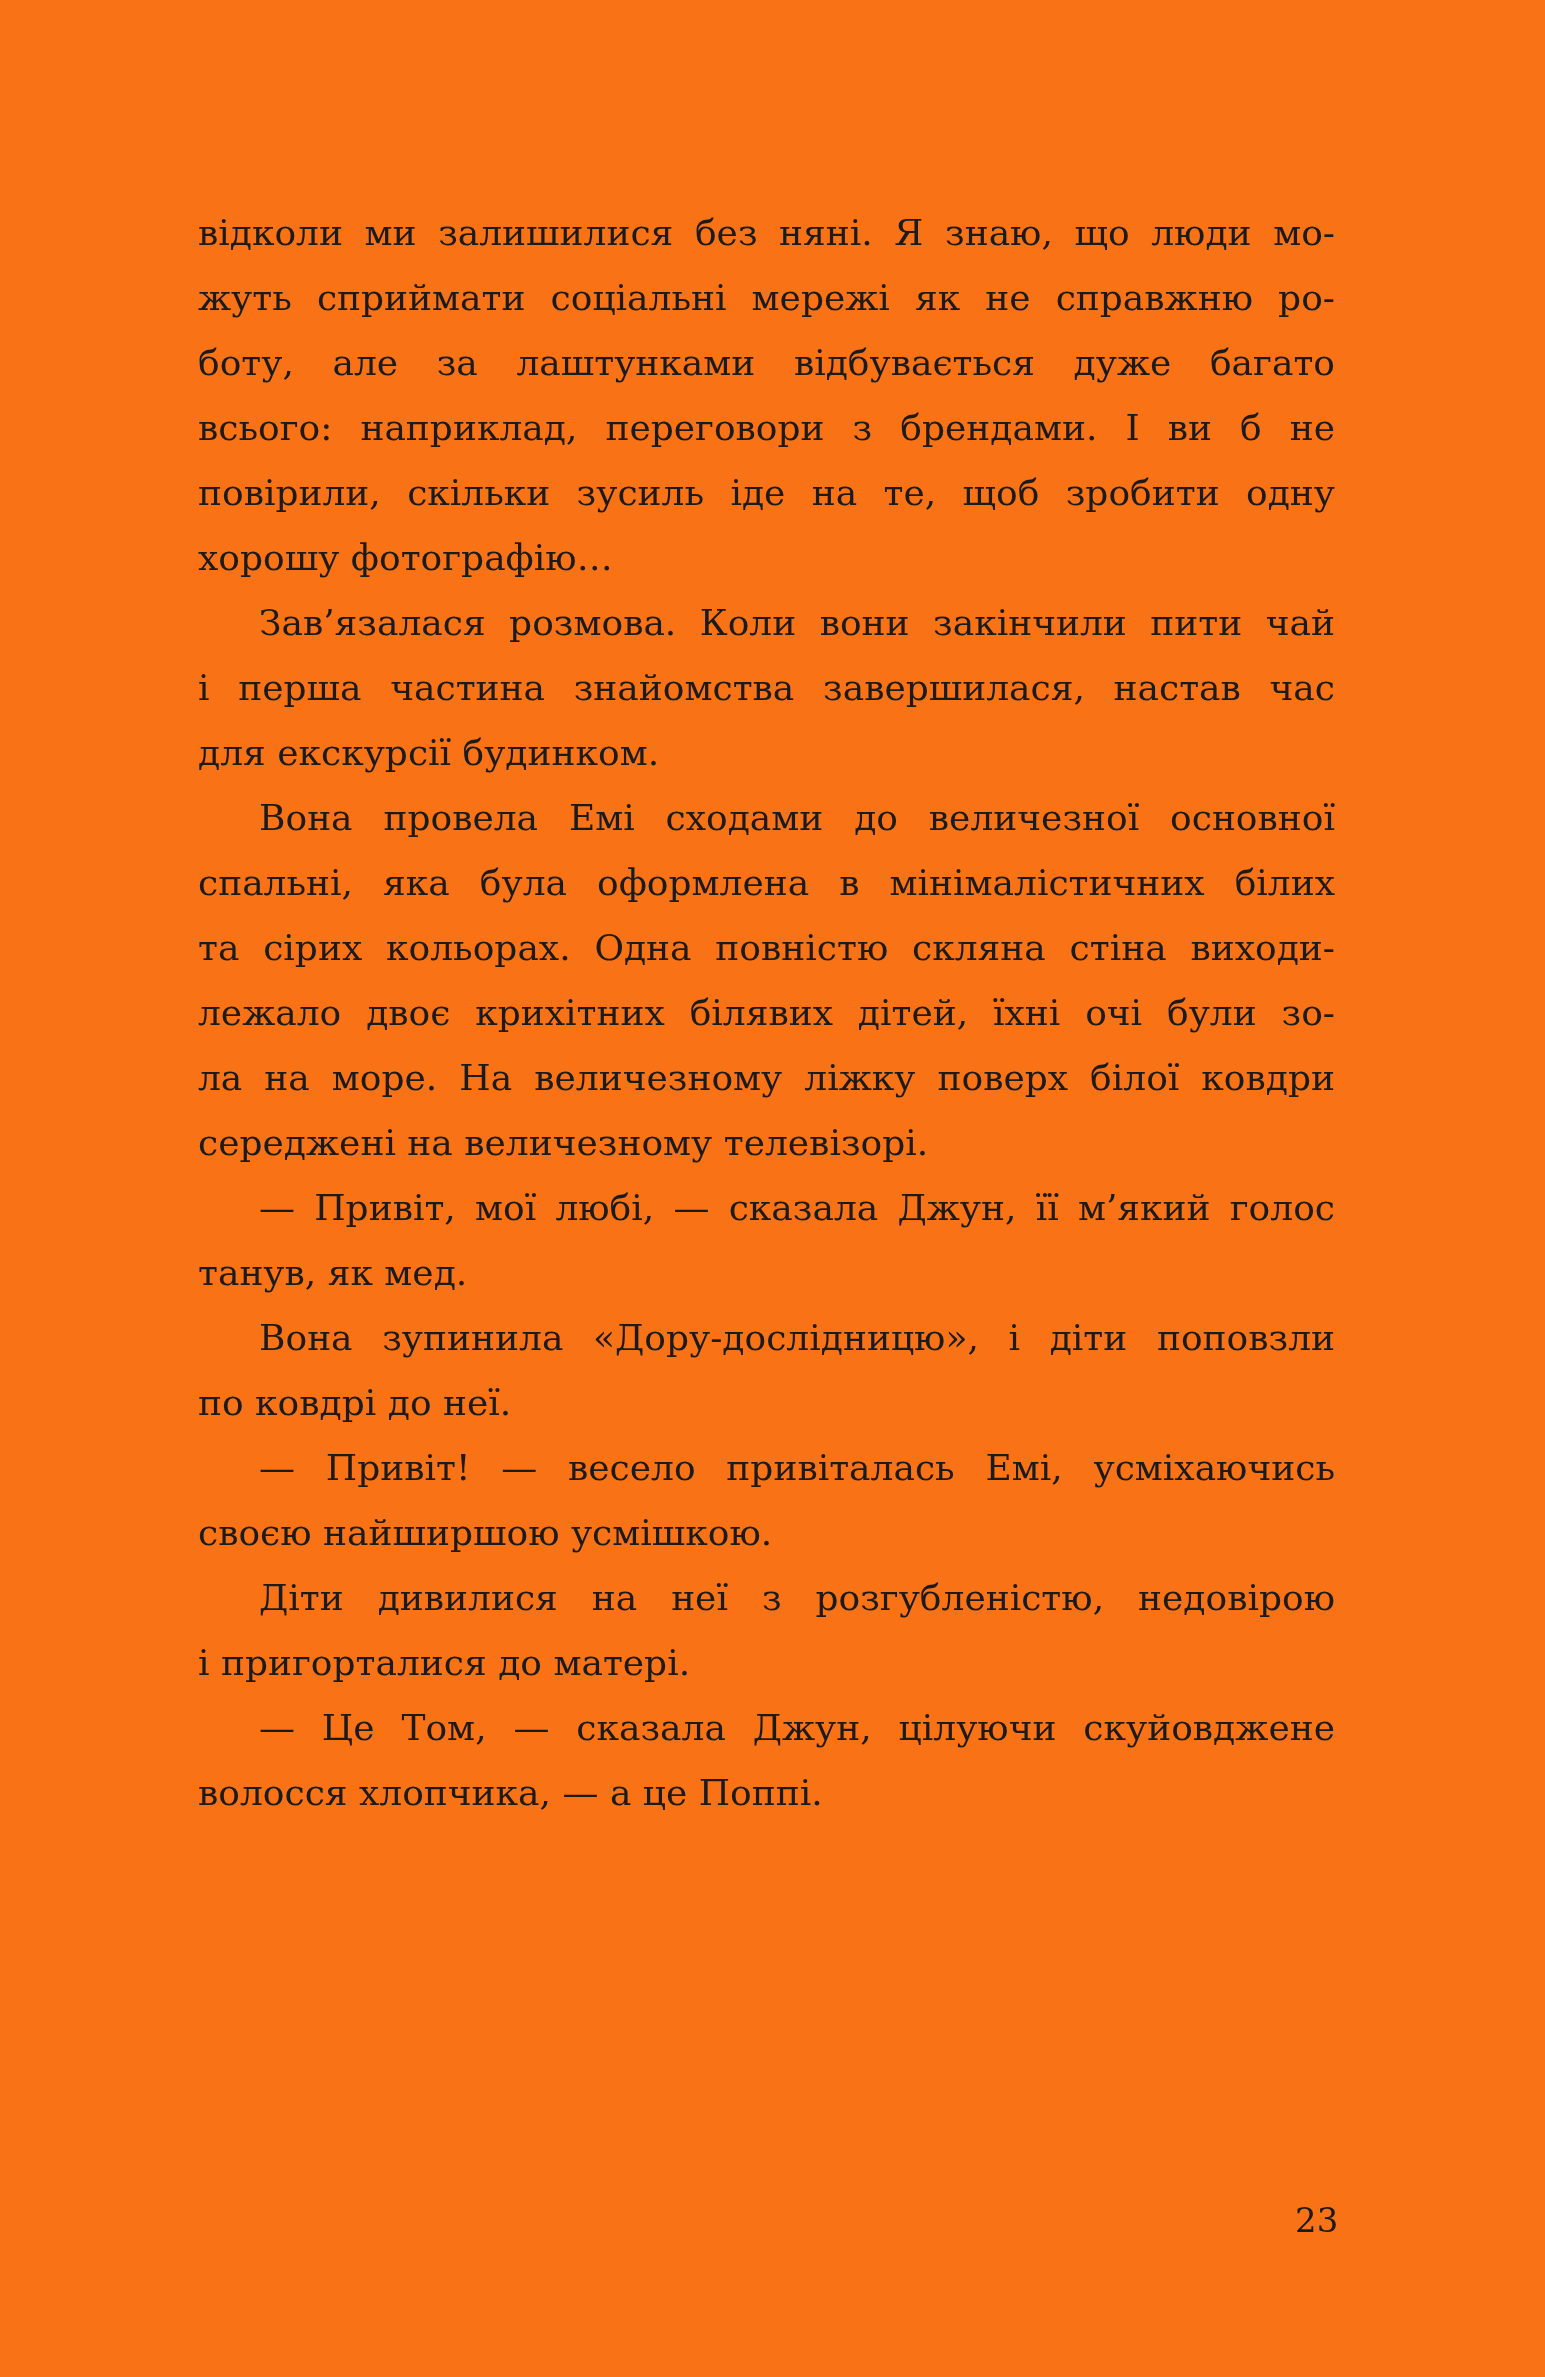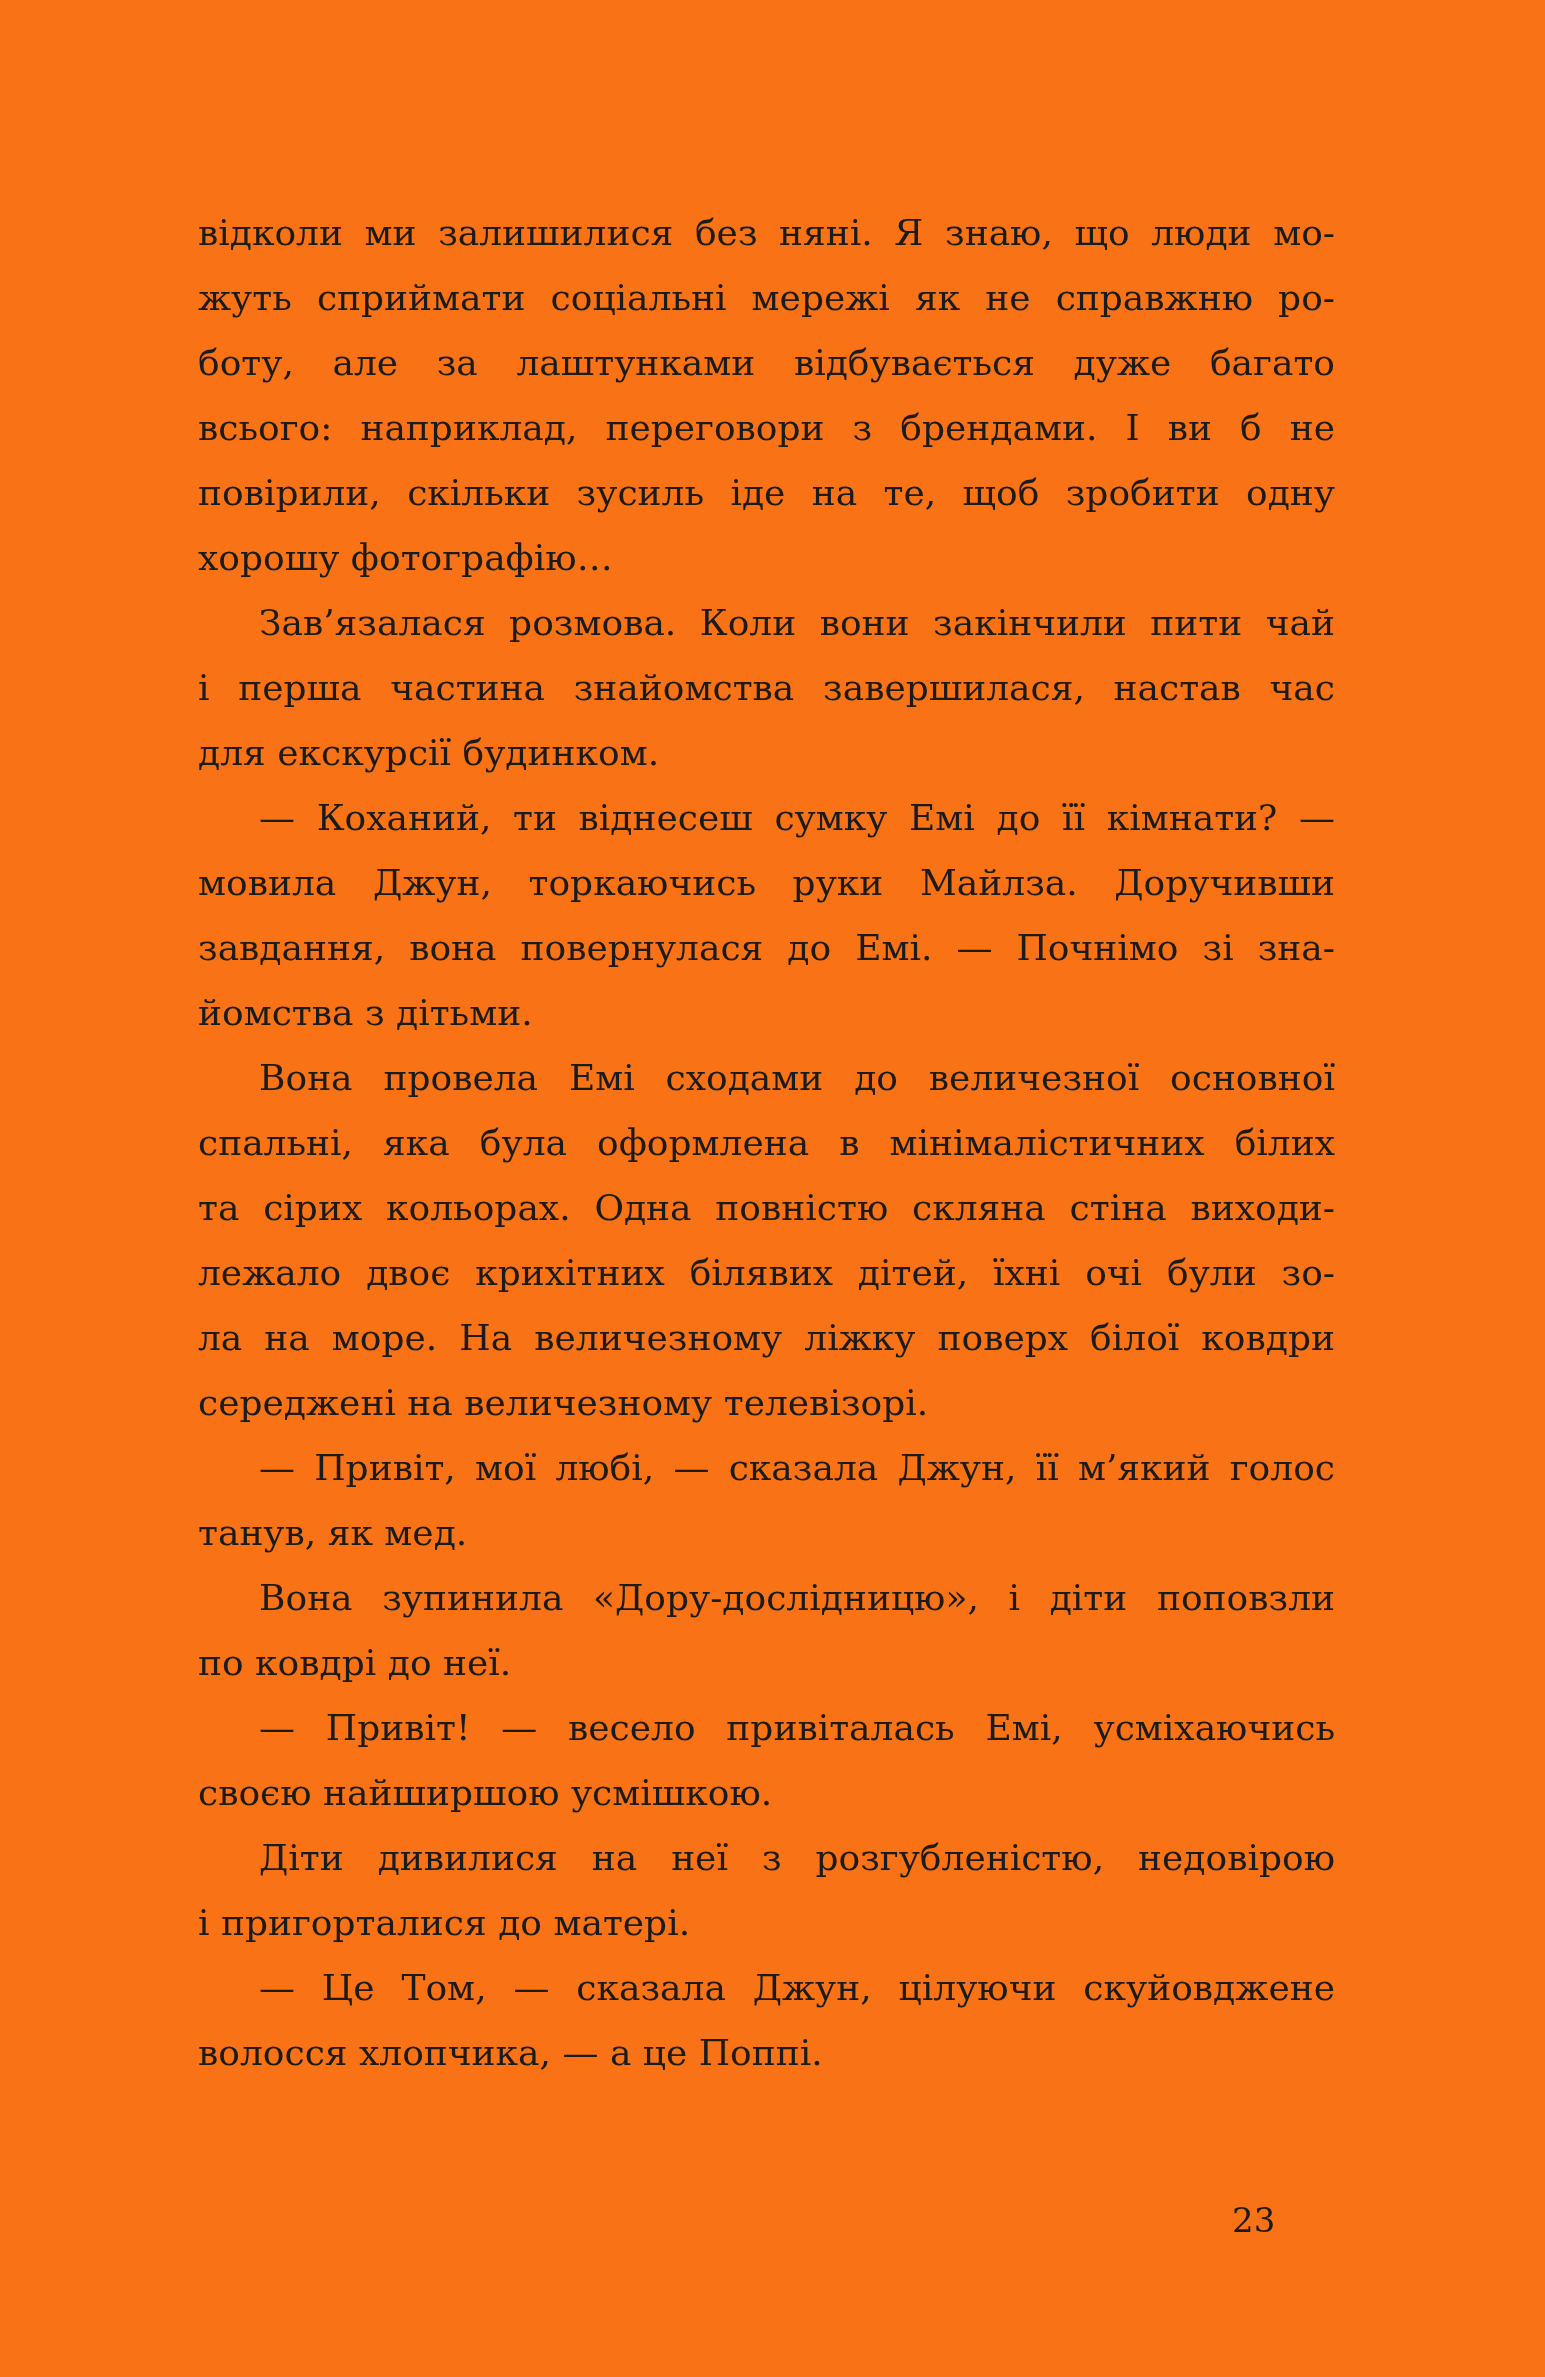--- a/index.html
+++ b/index.html
@@ -42,21 +42,21 @@
   }
   .line.last {
     text-align: right;
     text-align-last: left;
   }
   .line.indent {
     padding-left: 61px;
   }
   .page-number {
     position: absolute;
-    left: 1232px;
+    left: 1295px;
     top: 2200px;
     width: 42px;
     font-family: "DejaVu Serif", "Liberation Serif", serif;
     font-size: 34px;
     line-height: 40px;
     color: #1b1b1b;
   }
 </style>
 </head>
 <body>
@@ -72,26 +72,20 @@
       <span class="line">повірили, скільки зусиль іде на те, щоб зробити одну</span>
       <span class="line last">хорошу фотографію…</span>
     </div>
 
     <div>
       <span class="line indent">Зав’язалася розмова. Коли вони закінчили пити чай</span>
       <span class="line">і перша частина знайомства завершилася, настав час</span>
       <span class="line last">для екскурсії будинком.</span>
     </div>
 
-    <div>
-      <span class="line indent">— Коханий, ти віднесеш сумку Емі до її кімнати? —</span>
-      <span class="line">мовила Джун, торкаючись руки Майлза. Доручивши</span>
-      <span class="line">завдання, вона повернулася до Емі. — Почнімо зі зна-</span>
-      <span class="line last">йомства з дітьми.</span>
-    </div>
 
     <div>
       <span class="line indent">Вона провела Емі сходами до величезної основної</span>
       <span class="line">спальні, яка була оформлена в мінімалістичних білих</span>
       <span class="line">та сірих кольорах. Одна повністю скляна стіна виходи-</span>
       <span class="line">лежало двоє крихітних білявих дітей, їхні очі були зо-</span>
       <span class="line">ла на море. На величезному ліжку поверх білої ковдри</span>
       <span class="line last">середжені на величезному телевізорі.</span>
     </div>
 

